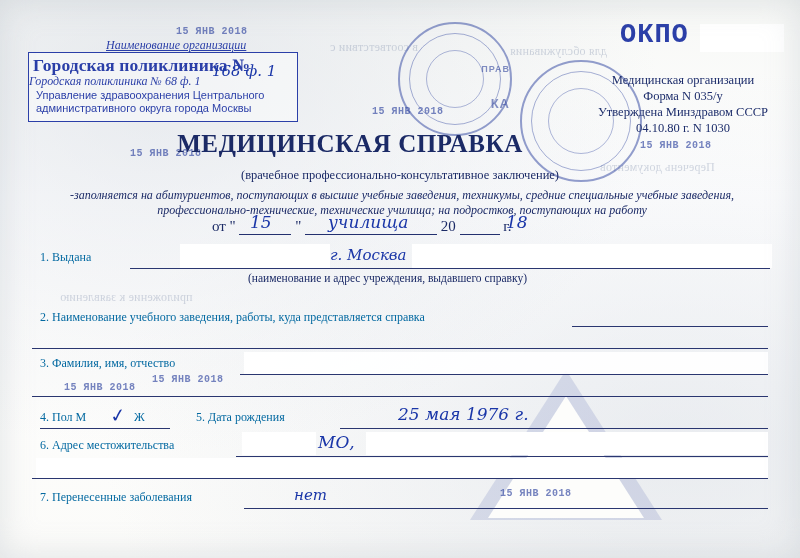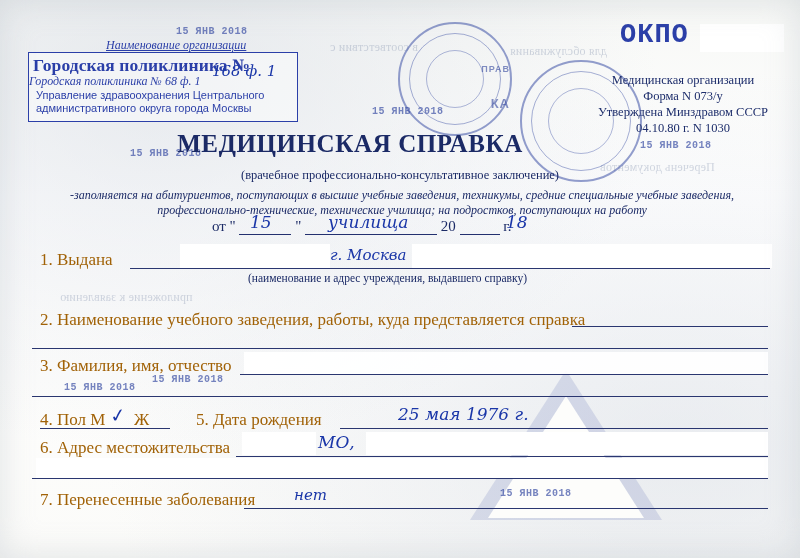--- a/index.html
+++ b/index.html
@@ -222,22 +222,22 @@
   .u-line {
     display: inline-block;
     border-bottom: 1px solid #23306f;
     height: 16px;
     vertical-align: bottom;
   }
 
   
   .field {
     position: absolute;
-    font-size: 17px;
-    color: #a16207;
+    font-size: 12px;
+    color: #0369a1;
     white-space: nowrap;
   }
   .rule {
     position: absolute;
     border-bottom: 1px solid #2a3670;
     height: 0;
   }
   .caption-sm {
     position: absolute;
     font-size: 11.5px;
@@ -319,21 +319,21 @@
   <div class="org-box"></div>
   <div class="org-caption">Наименование организации</div>
   <div class="org-title">Городская поликлиника №</div>
   <div class="org-sub">Городская поликлиника № 68 ф. 1</div>
   <div class="org-line1">Управление здравоохранения Центрального</div>
   <div class="org-line2">административного округа города Москвы</div>
   <div class="hand hand-md" style="left:212px; top:62px; font-size:15px;">168 ф. 1</div>
 
   <div class="doc-meta">
     <div>Медицинская организации</div>
-    <div>Форма N 073/у</div>
+    <div>Форма N 035/у</div>
     <div>Утверждена Минздравом СССР</div>
     <div>04.10.80 г. N 1030</div>
   </div>
 
   <div class="main-title">МЕДИЦИНСКАЯ СПРАВКА</div>
   <div class="subtitle">(врачебное профессионально-консультативное заключение)</div>
   <div class="note">
     <div>-заполняется на абитуриентов, поступающих в высшие учебные заведения, техникумы, средние специальные учебные заведения,</div>
     <div>профессионально-технические, технические училища; на подростков, поступающих на работу</div>
   </div>

